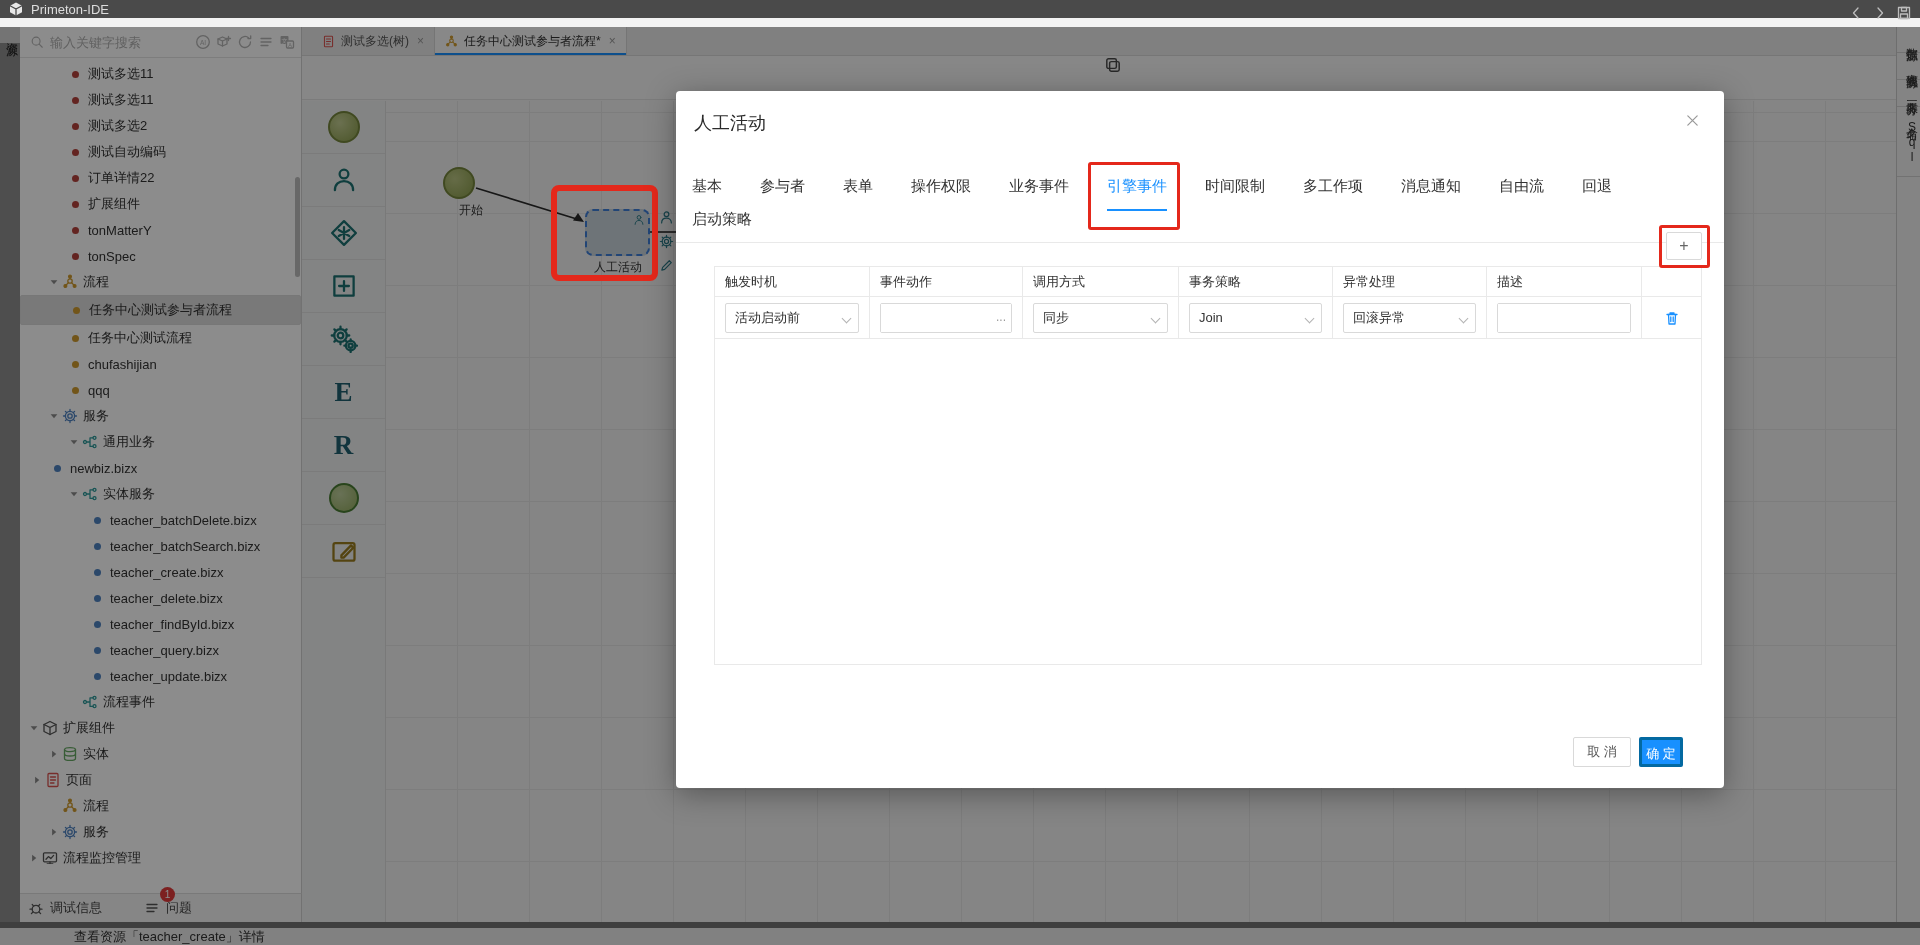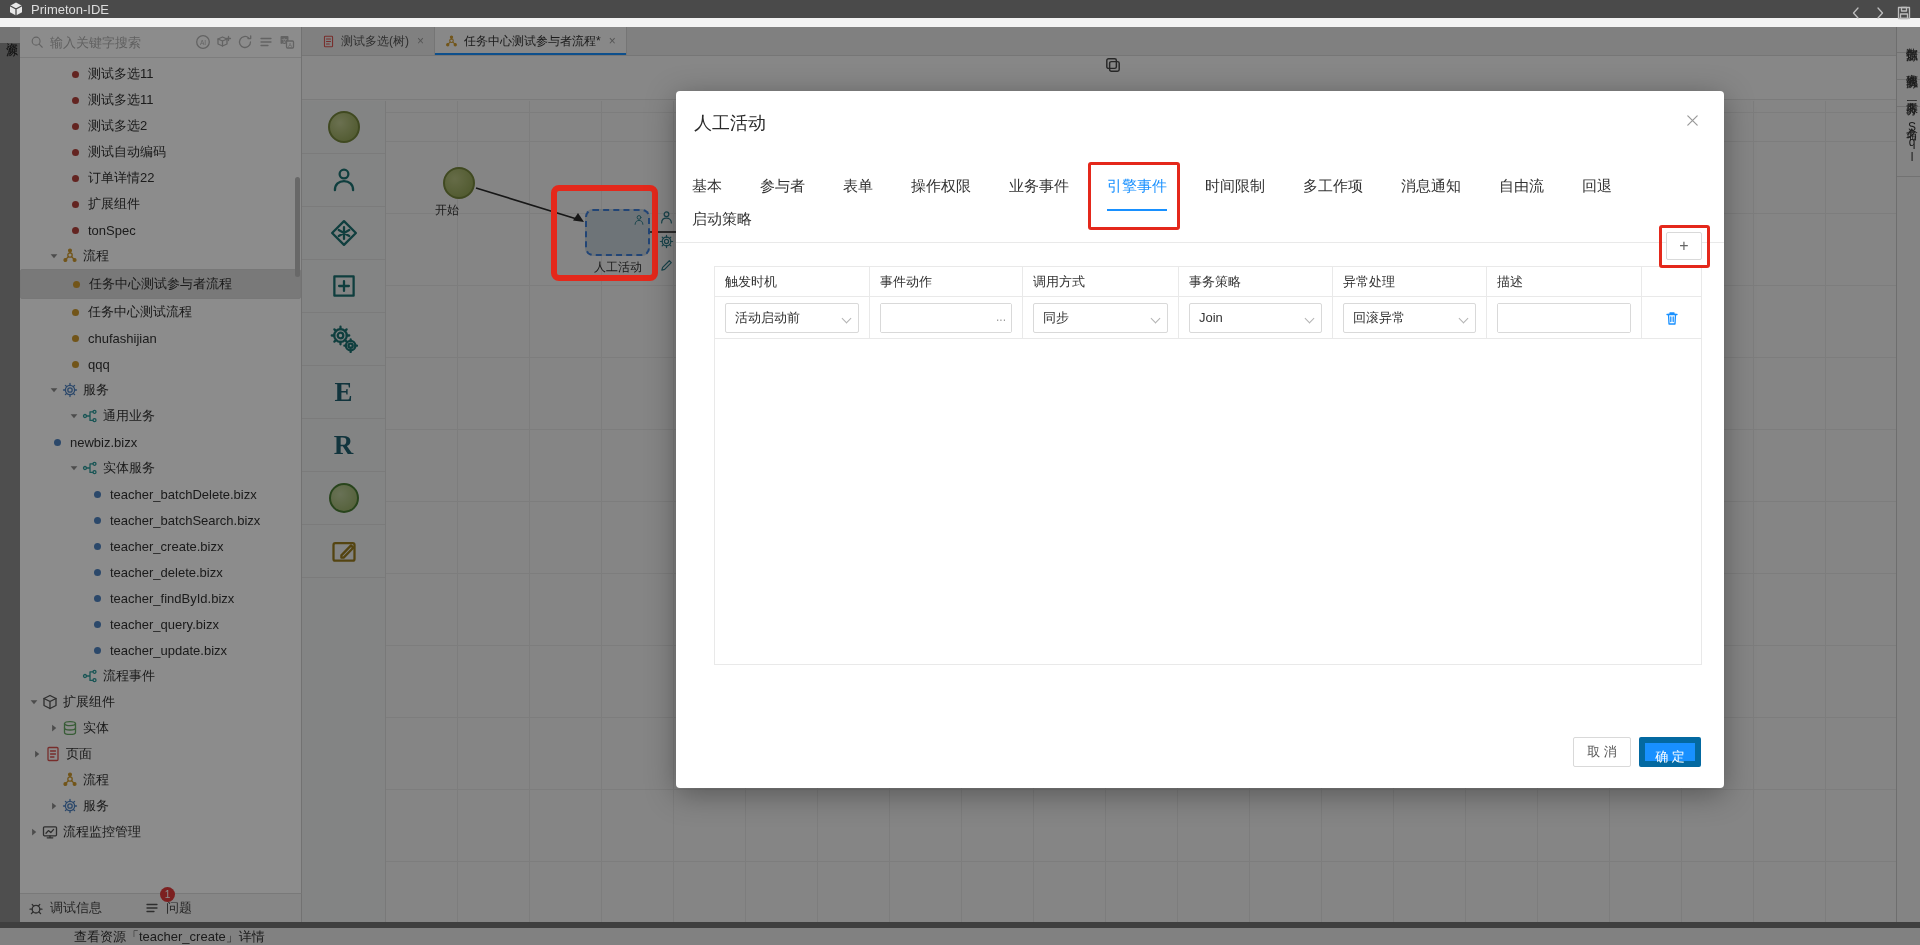--- a/index.html
+++ b/index.html
@@ -67,21 +67,21 @@
     background-position:83px 40px; }
   .palette { position:absolute; left:0; top:0; width:84px; height:100%; background:#eef0f0; border-right:1px solid #dcdcdc; }
   .pcell { height:53px; border-bottom:1px solid #e0e0e0; display:flex; align-items:center; justify-content:center; cursor:pointer; }
   .pcell .ic { width:28px; height:28px; color:#1d7272; }
   .pletter { font-family:"Liberation Serif","DejaVu Serif",serif; font-size:27px; font-weight:bold; color:#20606f; }
   .pcircle1 { width:32px; height:32px; border-radius:50%; border:2px solid #75863c; background:radial-gradient(circle at 35% 35%, #c3cd92, #8a9c4c); }
   .pcircle2 { width:30px; height:30px; border-radius:50%; border:2px solid #4a7d33; background:radial-gradient(circle at 35% 35%, #bfcf9d, #93ab60); }
   .pnote { color:#9a7d1f !important; }
 
   .startnode { position:absolute; left:141px; top:66px; width:32px; height:32px; border-radius:50%; border:2px solid #75863c; background:radial-gradient(circle at 35% 35%, #bac583, #8a9c4c); cursor:pointer; }
-  .startlabel { position:absolute; left:133px; top:101px; width:48px; text-align:left; font-size:12px; color:#333;font-family:Liberation Serif, serif; }
+  .startlabel { position:absolute; left:133px; top:101px; width:48px; text-align:right; font-size:12px; color:#333;font-family:Liberation Serif, serif; }
   .actnode { position:absolute; left:283px; top:108px; width:65px; height:47px; border-radius:8px; border:2px dashed #3f7ed8; background:#c8d3db; cursor:pointer; }
   .actnode .ic { position:absolute; right:3px; top:3px; width:12px; height:12px; color:#2e7d8a; }
   .actlabel { position:absolute; left:278px; top:158px; width:76px; text-align:center; font-size:12px; color:#333; }
   .ctxicons { position:absolute; left:357px; top:109px; width:18px; display:flex; flex-direction:column; gap:9px; color:#2e7d8a; }
   .ctxicons .ic { width:15px; height:15px; }
   .flowsvg { position:absolute; left:140px; top:60px; }
 
   
   .rightpanel { position:absolute; right:0; top:27px; width:24px; height:895px; background:#f0f0f0; border-left:1px solid #c8c8c8; z-index:1; }
   .rtab { writing-mode:vertical-rl; text-orientation:upright; font-size:12px; color:#333; padding:11px 0; width:100%; text-align:center; border-bottom:1px solid #cfcfcf; letter-spacing:1px; cursor:pointer; }
@@ -113,21 +113,21 @@
   .tdcell { height:42px; display:flex; align-items:center; }
   .w0{width:155px;} .w1{width:153px;} .w2{width:156px;} .w3{width:154px;} .w4{width:154px;} .w5{width:155px;} .w6{width:59px; justify-content:center;}
   .sel { position:relative; width:100%; height:30px; border:1px solid #d9d9d9; border-radius:2px; background:#fff; line-height:28px; padding:0 20px 0 9px; font-size:13px; color:#333; cursor:pointer; white-space:nowrap; overflow:hidden; }
   .sel .caret { position:absolute; right:8px; top:11px; width:7px; height:7px; border-right:1.5px solid #b3b3b3; border-bottom:1.5px solid #b3b3b3; transform:rotate(45deg); }
   .inpbox { position:relative; width:100%; height:30px; border:1px solid #d9d9d9; border-radius:2px; background:#fff; }
   .inpbox input { width:100%; height:100%; border:0; outline:0; padding:0 18px 0 9px; font-size:13px; }
   .inpbox .more { position:absolute; right:5px; top:6px; color:#999; font-size:12px; cursor:pointer; }
   .rowtrash { width:16px; height:16px; color:#1890ff; cursor:pointer; }
   .mfooter-btn { position:absolute; height:30px; border-radius:2px; font-size:13px; text-align:center; line-height:28px; cursor:pointer; }
   .btn-cancel { left:897px; top:646px; width:58px; background:#fff; border:1px solid #d9d9d9; color:#555; }
-  .btn-ok { left:963px; top:646px; width:62px; background:#1890ff; border:6px solid #0369a1; color:#fff; }
+  .btn-ok { left:963px; top:646px; width:44px; background:#1890ff; border:3px solid #0369a1; color:#fff; }
 </style>
 </head>
 <body>
 
 <div class="app">
 
   <div class="titlebar">
     <span class="ic logo">
         <svg viewBox="0 0 16 16" fill="none" stroke="currentColor" stroke-width="1.3" stroke-linecap="round" stroke-linejoin="round">
           <path fill="currentColor" stroke="none" d="M8 1.5 14 4.7v6.6L8 14.5 2 11.3V4.7z"></path>
@@ -220,20 +220,24 @@
           <span class="dot red"></span>
           <span>测试自动编码</span>
         </div>
         <div class="trow" style="padding-left: 48px;">
           <span class="dot red"></span>
           <span>订单详情22</span>
         </div>
         <div class="trow" style="padding-left: 48px;">
           <span class="dot red"></span>
           <span>扩展组件</span>
+        </div>
+        <div class="trow" style="padding-left: 48px;">
+          <span class="dot red"></span>
+          <span>tonMatterY</span>
         </div>
         <div class="trow" style="padding-left: 48px;">
           <span class="dot red"></span>
           <span>tonSpec</span>
         </div>
         <div class="trow" style="padding-left: 28px;">
           <span class="ic arr">
             <svg viewBox="0 0 16 16">
               <polygon points="3.5,5.5 12.5,5.5 8,11" fill="currentColor"></polygon>
             </svg>

